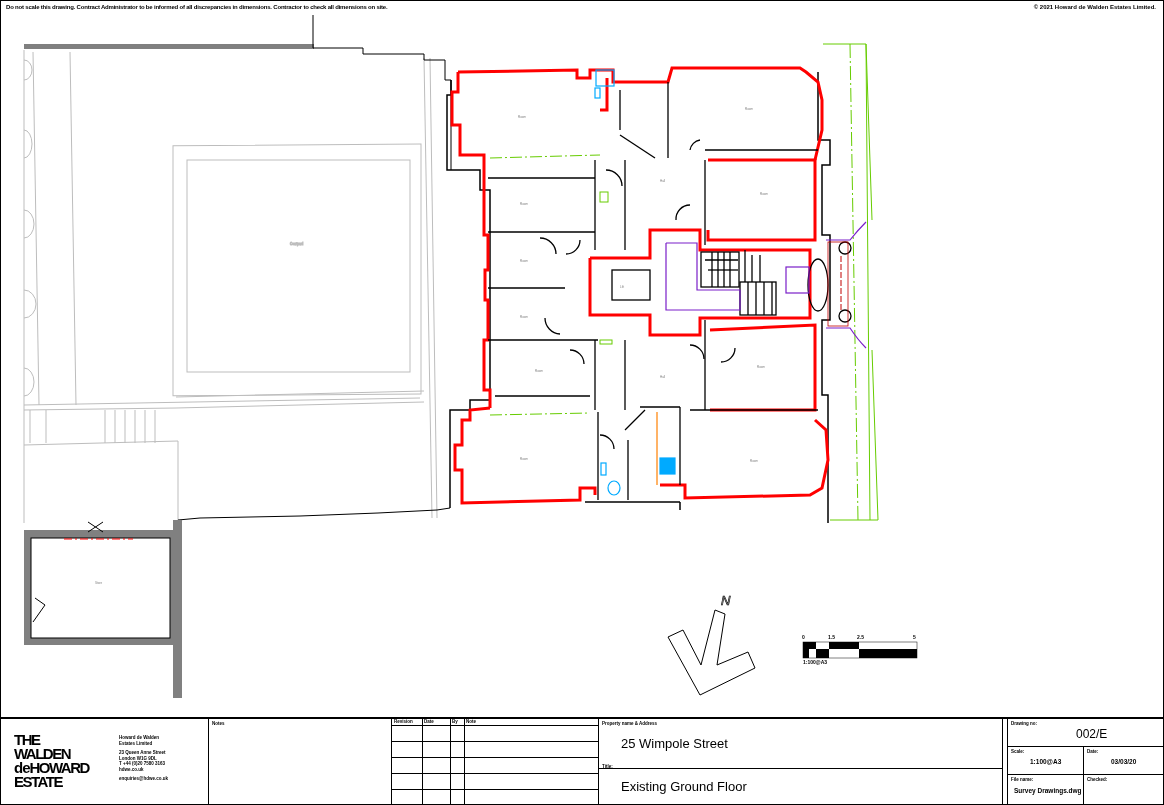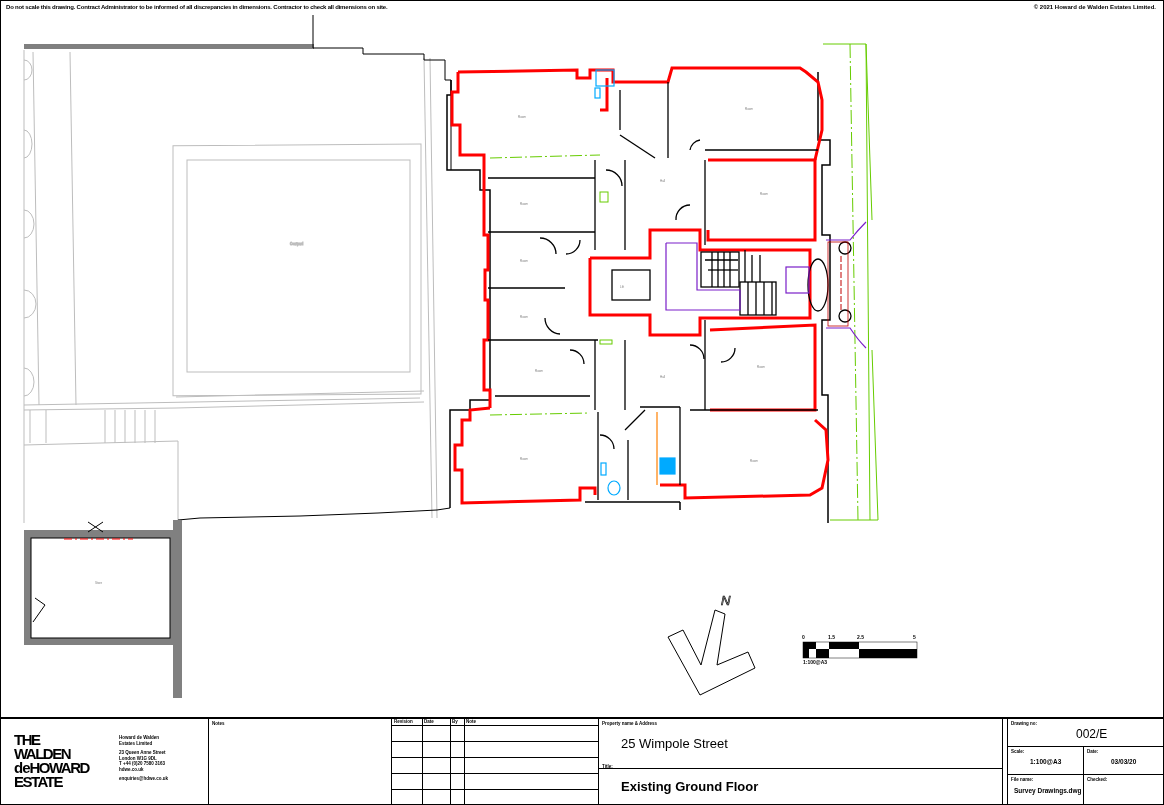--- a/index.html
+++ b/index.html
@@ -250,21 +250,21 @@
     <div style="position:absolute;left:0;top:54px;width:207px;height:1px;background:#000;"></div>
     <div style="position:absolute;left:0;top:70px;width:207px;height:1px;background:#000;"></div>
   </div>
 
   <div class="tb-cell" style="left:599px;top:0;width:404px;height:50px;border-bottom:1px solid #000;border-right:1px solid #000;">
     <div class="tb-label">Property name &amp; Address</div>
     <div class="big-text" style="left:22px;top:17px;">25 Wimpole Street</div>
   </div>
   <div class="tb-cell" style="left:599px;top:43px;width:404px;height:45px;border-right:1px solid #000;">
     <div class="tb-label">Title:</div>
-    <div class="big-text" style="left:22px;top:17px;font-weight:bold;">Existing Ground Floor</div>
+    <div class="big-text" style="left:22px;top:17px;">Existing Ground Floor</div>
   </div>
 
   <div class="tb-cell" style="left:1007px;top:0;width:157px;height:28px;border-left:1px solid #000;border-bottom:1px solid #000;">
     <div class="tb-label">Drawing no:</div>
     <div class="big-text" style="left:68px;top:8px;font-size:12px;">002/E</div>
   </div>
   <div class="tb-cell" style="left:1007px;top:28px;width:77px;height:28px;border-left:1px solid #000;border-right:1px solid #000;border-bottom:1px solid #000;">
     <div class="tb-label">Scale:</div>
     <div class="mid-text" style="left:22px;top:11px;">1:100@A3</div>
   </div>

